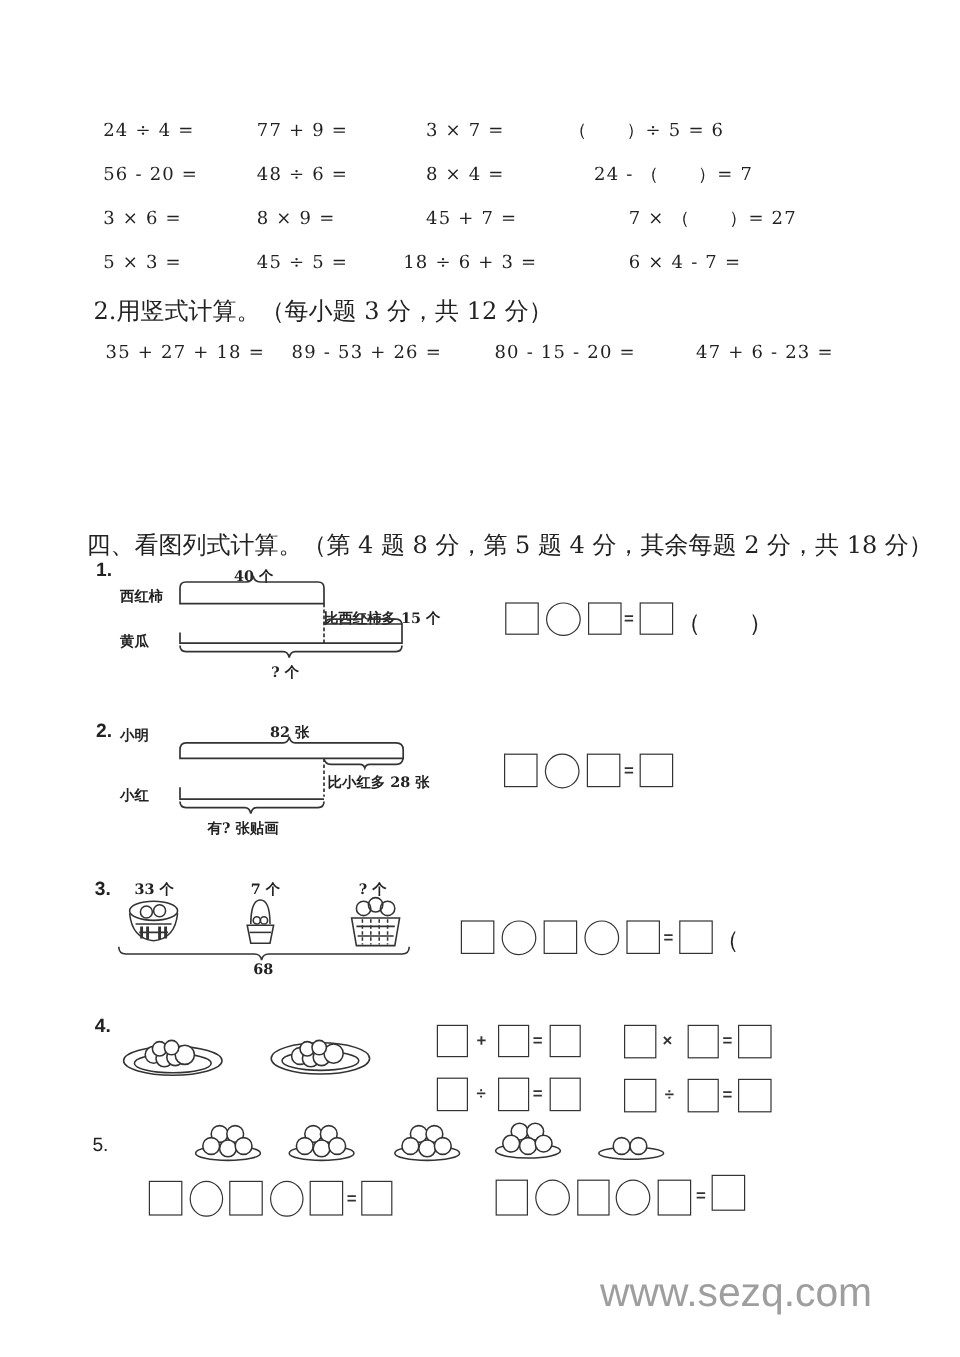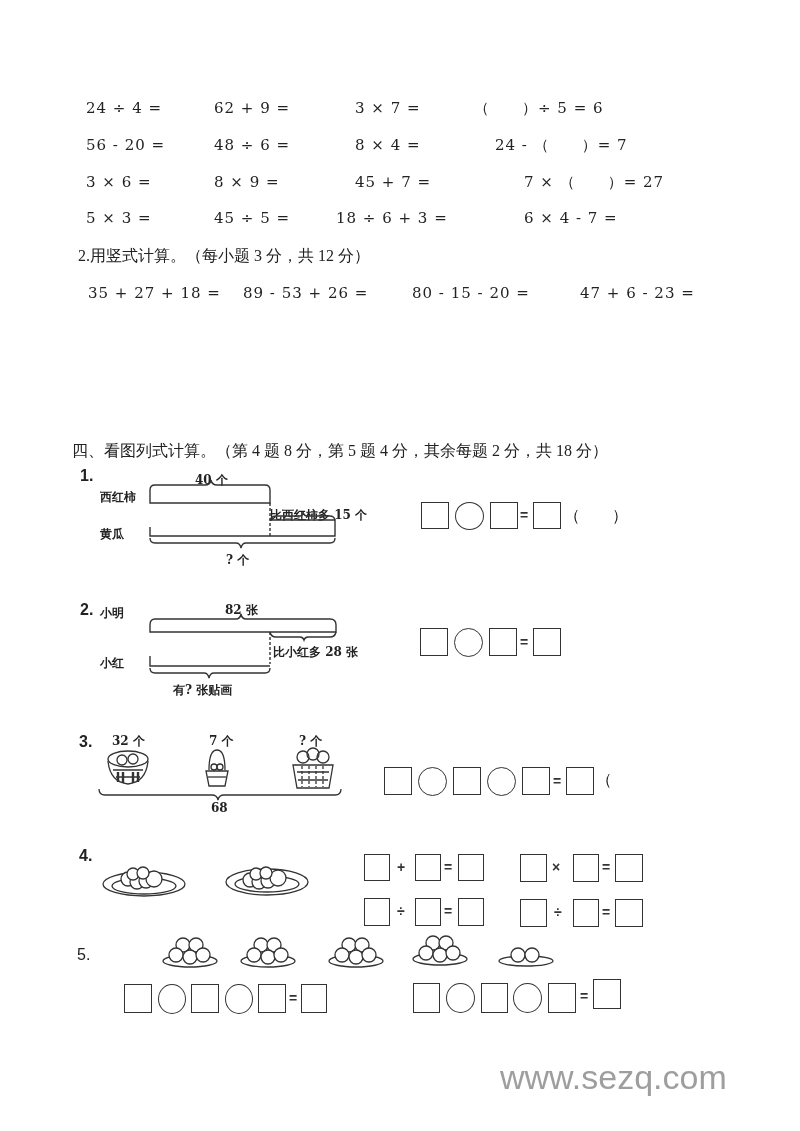--- a/index.html
+++ b/index.html
@@ -1,34 +1,34 @@
 <!DOCTYPE html>
 <html><head>
 <meta charset="utf-8">
 <style>
   html, body { margin:0; padding:0; background:#ffffff; }
   body { width:800px; height:1131px; position:relative; overflow:hidden;
          font-family:"DejaVu Serif","Liberation Serif",serif; color:#222; }
   .abs { position:absolute; white-space:nowrap; }
   .calc { font-size:15px; letter-spacing:1px; }
-  .title { font-size:16px;font-family:Liberation Serif, serif; }
+  .title { font-size:20px; }
   .num { font-family:"Liberation Sans","DejaVu Sans",sans-serif; font-size:16px; font-weight:bold; }
   .lbl { font-size:12px; font-weight:bold; }
   .sq { position:absolute; border:1.6px solid #333; background:#fff; box-sizing:border-box; }
   .ci { position:absolute; border:1.6px solid #333; border-radius:50%; box-sizing:border-box; background:#fff; }
   .op { position:absolute; font-family:"Liberation Sans",sans-serif; font-size:14px; font-weight:bold; color:#333; }
   .wm { font-family:"Liberation Sans","DejaVu Sans",sans-serif; font-size:34px; color:#9e9e9e; }
   svg { position:absolute; overflow:visible; }
 </style>
 </head>
 <body>
 
 <div>
   <div class="abs calc" style="left:86px;top:99px">24 ÷ 4 =</div>
-  <div class="abs calc" style="left:214px;top:99px">62 + 9 =</div>
+  <div class="abs calc" style="left:214px;top:99px">77 + 9 =</div>
   <div class="abs calc" style="left:355px;top:99px">3 × 7 =</div>
   <div class="abs calc" style="left:474px;top:99px">（　　）÷ 5 = 6</div>
 
   <div class="abs calc" style="left:86px;top:136px">56 - 20 =</div>
   <div class="abs calc" style="left:214px;top:136px">48 ÷ 6 =</div>
   <div class="abs calc" style="left:355px;top:136px">8 × 4 =</div>
   <div class="abs calc" style="left:495px;top:136px">24 - （　　）= 7</div>
 
   <div class="abs calc" style="left:86px;top:173px">3 × 6 =</div>
   <div class="abs calc" style="left:214px;top:173px">8 × 9 =</div>
@@ -98,21 +98,21 @@
 </svg>
 <div>
   <div class="sq" style="left:420px;top:628px;width:28px;height:28px"></div>
   <div class="ci" style="left:454px;top:628px;width:29px;height:29px"></div>
   <div class="sq" style="left:489px;top:628px;width:28px;height:28px"></div>
   <div class="op" style="left:520px;top:634px">=</div>
   <div class="sq" style="left:533px;top:628px;width:28px;height:28px"></div>
 </div>
 
 <div class="abs num" style="left:79px;top:733px">3.</div>
-<div class="abs lbl" style="left:112px;top:733px">32 个</div>
+<div class="abs lbl" style="left:112px;top:733px">33 个</div>
 <div class="abs lbl" style="left:209px;top:733px">7 个</div>
 <div class="abs lbl" style="left:299px;top:733px">? 个</div>
 <svg style="left:0;top:0" width="800" height="1131">
   <g fill="none" stroke="#333" stroke-width="1.3">
 
     <g>
       <ellipse cx="128" cy="759" rx="20" ry="8" fill="#fff"></ellipse>
       <circle cx="122" cy="760" r="5"></circle>
         <circle cx="133" cy="759" r="5"></circle>
       <path d="M108,761 Q110,782 128,784 Q146,782 148,761"></path>

